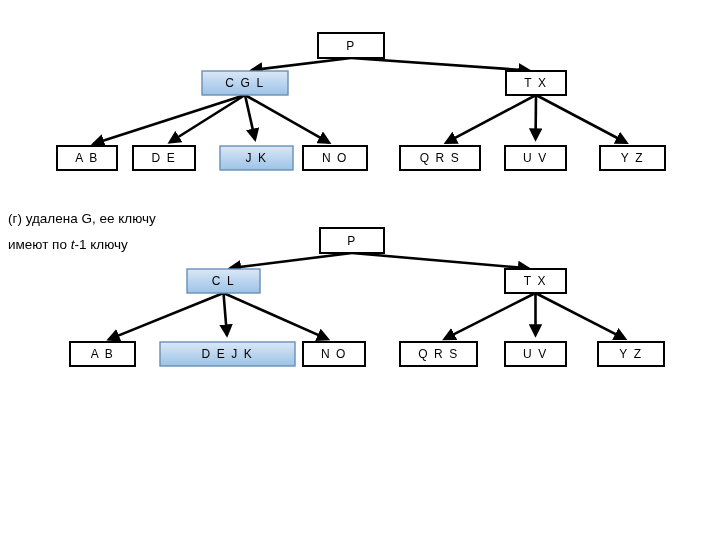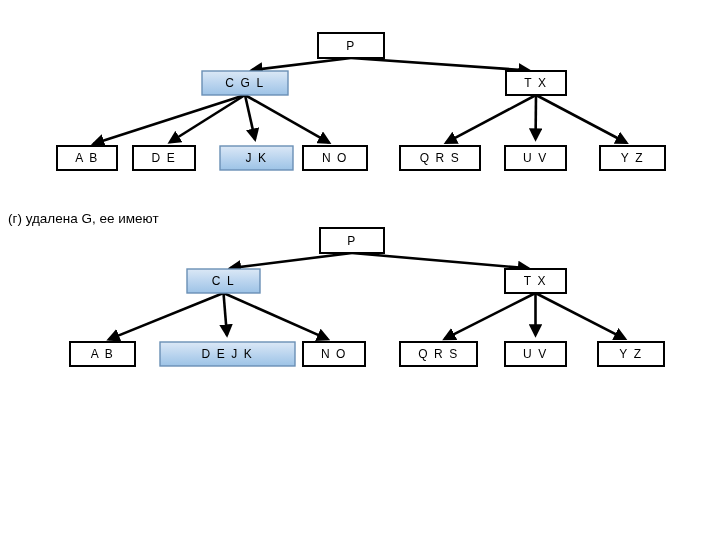--- a/index.html
+++ b/index.html
@@ -175,16 +175,17 @@
           <text class="node-label" x="535.5" y="355">U V</text>
         </g>
         <g>
           <rect class="node-box plain" x="598" y="342" width="66" height="24"></rect>
           <text class="node-label" x="631" y="355">Y Z</text>
         </g>
       </g>
   </svg>
 
   <div class="caption">
-    <div>(г) удалена G, ее имеют</div>
+    <div>(г) удалена G, ее ключу</div>
+    <div><span>имеют по </span><span class="ital">t</span><span>-1 ключу</span></div>
   </div>
 
 </div>
 
 </body></html>

